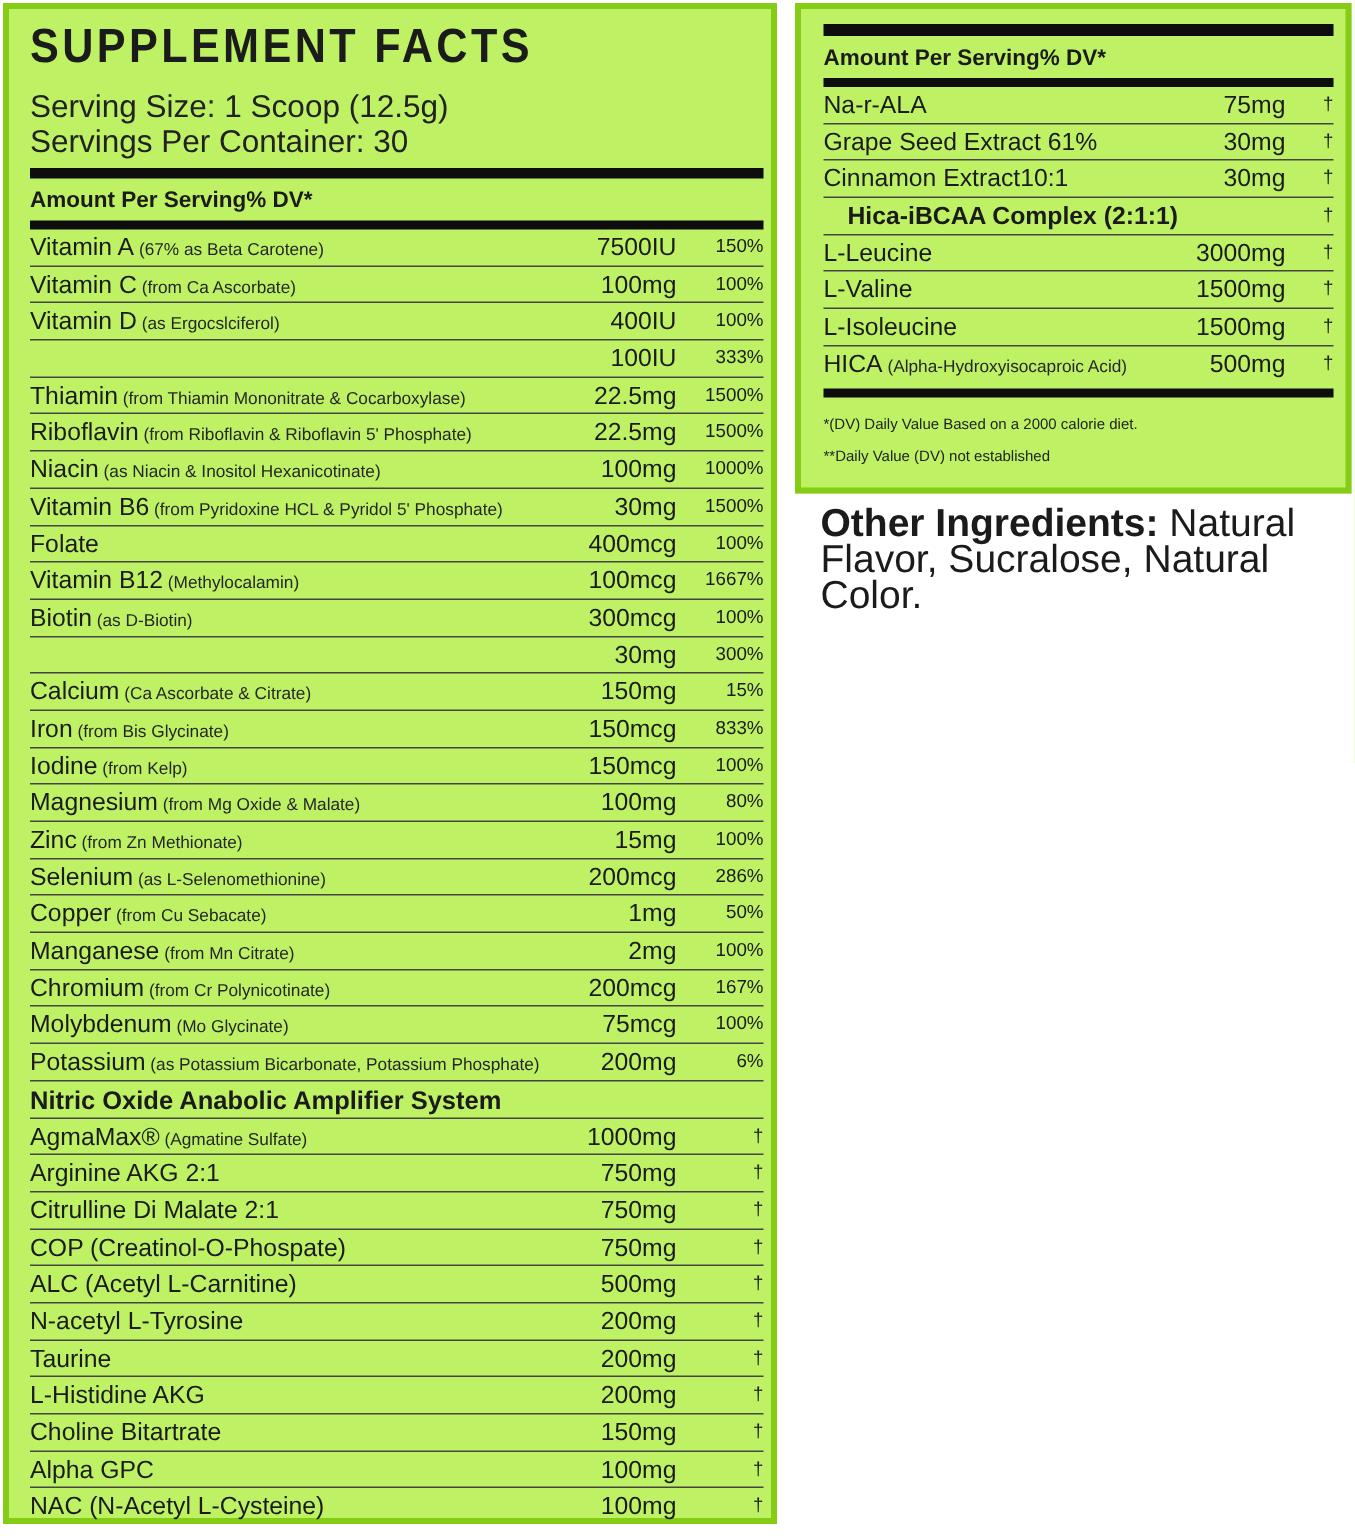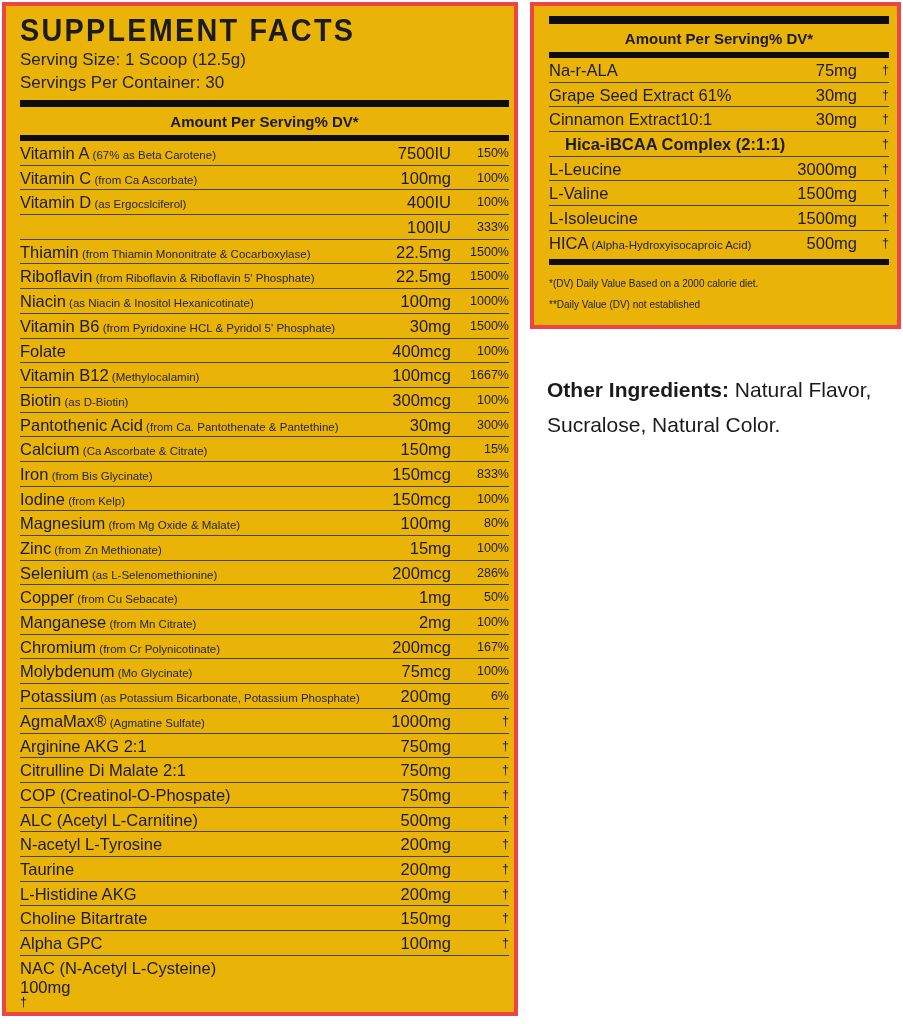--- a/index.html
+++ b/index.html
@@ -1,50 +1,50 @@
 <!DOCTYPE html>
 <html><head>
 <meta charset="utf-8">
 <style>
   * { margin:0; padding:0; box-sizing:border-box; }
   html,body { width:903px; height:1024px; background:#ffffff; font-family:"Liberation Sans", sans-serif; color:#1b1b1b; }
-  .panel { position:absolute; background:#eab308; border:4px solid #ef4444; }
+  .panel { position:absolute; background:#bef264; border:4px solid #84cc16; }
   .panel.left  { left:2px;  top:2px; width:516px; height:1014px; padding:6px 5px 0 14px; }
   .panel.right { left:530px; top:2px; width:371px; height:327px; padding:10px 8px 0 15px; }
 
   .sf-title { font-size:32px; font-weight:bold; line-height:36px; white-space:nowrap; }
   .sf-title .squeeze { display:inline-block; letter-spacing:2.5px; transform:scaleX(0.90); transform-origin:left center; }
 
-  .serving-block { margin-top:0; font-size:17px; line-height:23px; color:#222; }
+  .serving-block { margin-top:12px; font-size:21px; line-height:23px; color:#222; }
 
   .bar { background:#0d0d0d; }
   .bar.b7 { height:7px; margin-top:6px; }
   .bar.b6 { height:6px; }
   .bar.b8 { height:8px; }
 
-  .col-header { display:flex; justify-content:center; align-items:baseline; font-weight:bold; font-size:15px; padding:6px 0 5px; }
+  .col-header { display:flex; justify-content:flex-start; align-items:baseline; font-weight:bold; font-size:15px; padding:6px 0 5px; }
   .col-header .dvh { font-size:15px; }
 
   .rows {}
   .row { display:flex; align-items:baseline; height:24.7px; border-bottom:1px solid #454545; padding-top:3px; overflow:visible; }
-  #left-rows .row:last-child { border-bottom:none;flex-direction:column; }
+  #left-rows .row:last-child { border-bottom:none; }
   #right-rows .row:last-child { border-bottom:none; }
   .rname { flex:0 0 auto; white-space:nowrap; font-size:16.5px; }
   .rname .d { font-size:11.5px; color:#262626; }
   .row.bold-name .rname { font-weight:bold; font-size:16.5px;margin-left:16px; }
   .ramt { flex:1 1 auto; text-align:right; white-space:nowrap; font-size:16.5px; padding-right:6px; }
   .rdv { flex:0 0 52px; text-align:right; font-size:12.5px; position:relative; top:-2px; }
   .panel.right .rdv { flex:0 0 26px; }
   .row.section { border-bottom:1px solid #454545; }
   .row.section .sname { font-weight:bold; font-size:17px; white-space:nowrap; }
 
   .footnotes { padding-top:8px; font-size:10px; line-height:21px; color:#222; }
   .bar.rp-end { margin-top:3px; }
 
-  .other-ing { position:absolute; left:547px; top:336px; width:352px; font-size:21px; line-height:35px; color:#1b1b1b;margin-top:36px; }
+  .other-ing { position:absolute; left:547px; top:336px; width:352px; font-size:26px; line-height:24px; color:#1b1b1b; }
   .other-ing .lbl { font-weight:bold; }
 </style>
 </head>
 <body>
 
 <div class="panel left">
   <div class="sf-title">
     <span class="squeeze">SUPPLEMENT FACTS</span>
   </div>
   <div class="serving-block">
@@ -117,21 +117,20 @@
     <span class="rdv">1667%</span>
   </div>
 
   <div class="row">
     <span class="rname"><span class="n">Biotin</span><span class="d"> (as D-Biotin)</span></span>
     <span class="ramt">300mcg</span>
     <span class="rdv">100%</span>
   </div>
 
   <div class="row">
-    <span class="rname"><span class="n">Pantothenic Acid</span><span class="d"> (from Ca. Pantothenate &amp; Pantethine)</span></span>
     <span class="ramt">30mg</span>
     <span class="rdv">300%</span>
   </div>
 
   <div class="row">
     <span class="rname"><span class="n">Calcium</span><span class="d"> (Ca Ascorbate &amp; Citrate)</span></span>
     <span class="ramt">150mg</span>
     <span class="rdv">15%</span>
   </div>
 
@@ -188,20 +187,23 @@
     <span class="ramt">75mcg</span>
     <span class="rdv">100%</span>
   </div>
 
   <div class="row">
     <span class="rname"><span class="n">Potassium</span><span class="d"> (as Potassium Bicarbonate, Potassium Phosphate)</span></span>
     <span class="ramt">200mg</span>
     <span class="rdv">6%</span>
   </div>
 
+  <div class="row section">
+    <span class="sname">Nitric Oxide Anabolic Amplifier System</span>
+  </div>
 
   <div class="row">
     <span class="rname"><span class="n">AgmaMax®</span><span class="d"> (Agmatine Sulfate)</span></span>
     <span class="ramt">1000mg</span>
     <span class="rdv">†</span>
   </div>
 
   <div class="row">
     <span class="rname"><span class="n">Arginine AKG 2:1</span><span class="d"></span></span>
     <span class="ramt">750mg</span>

